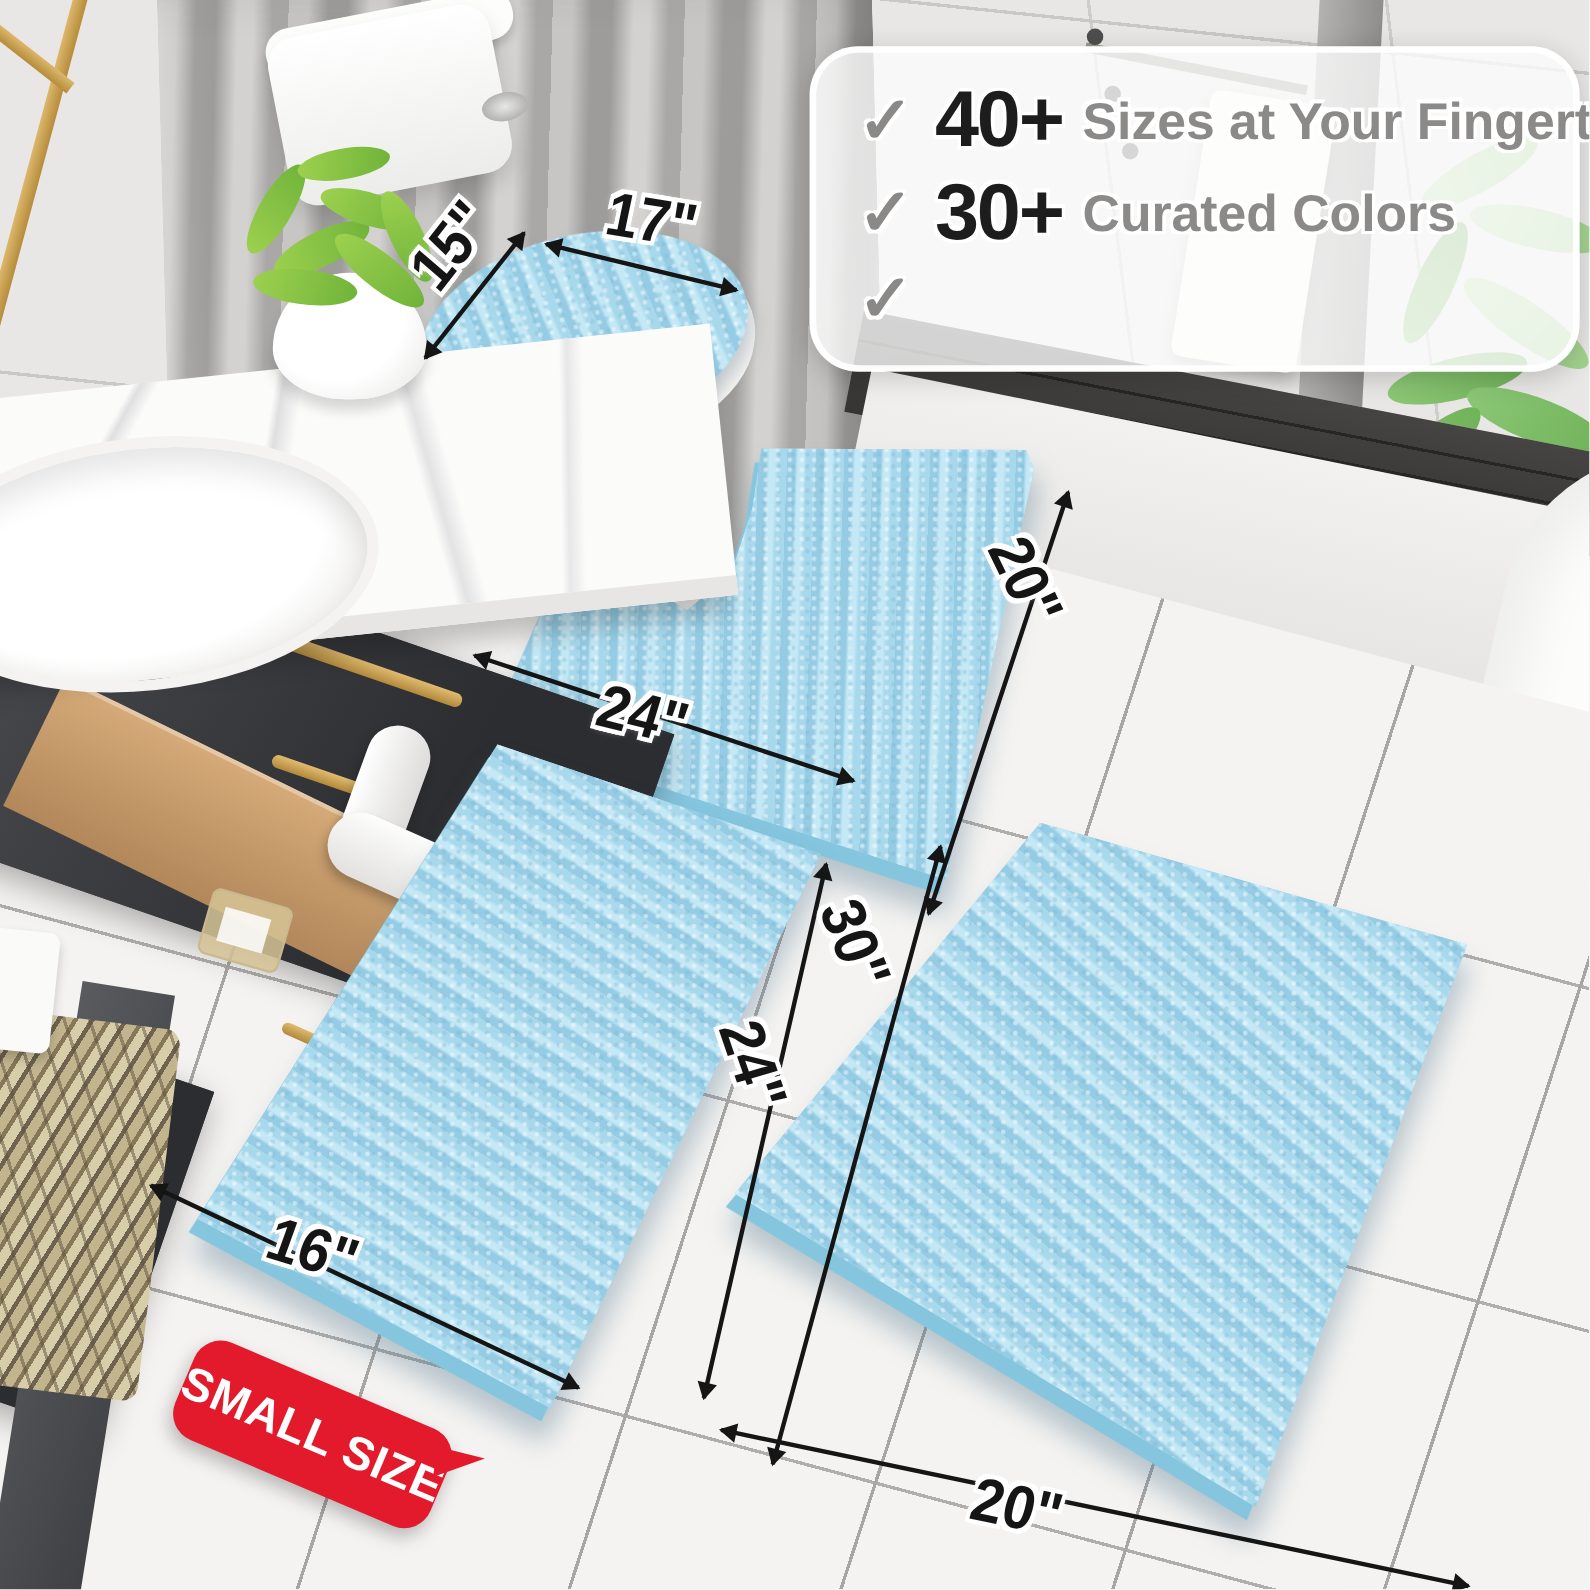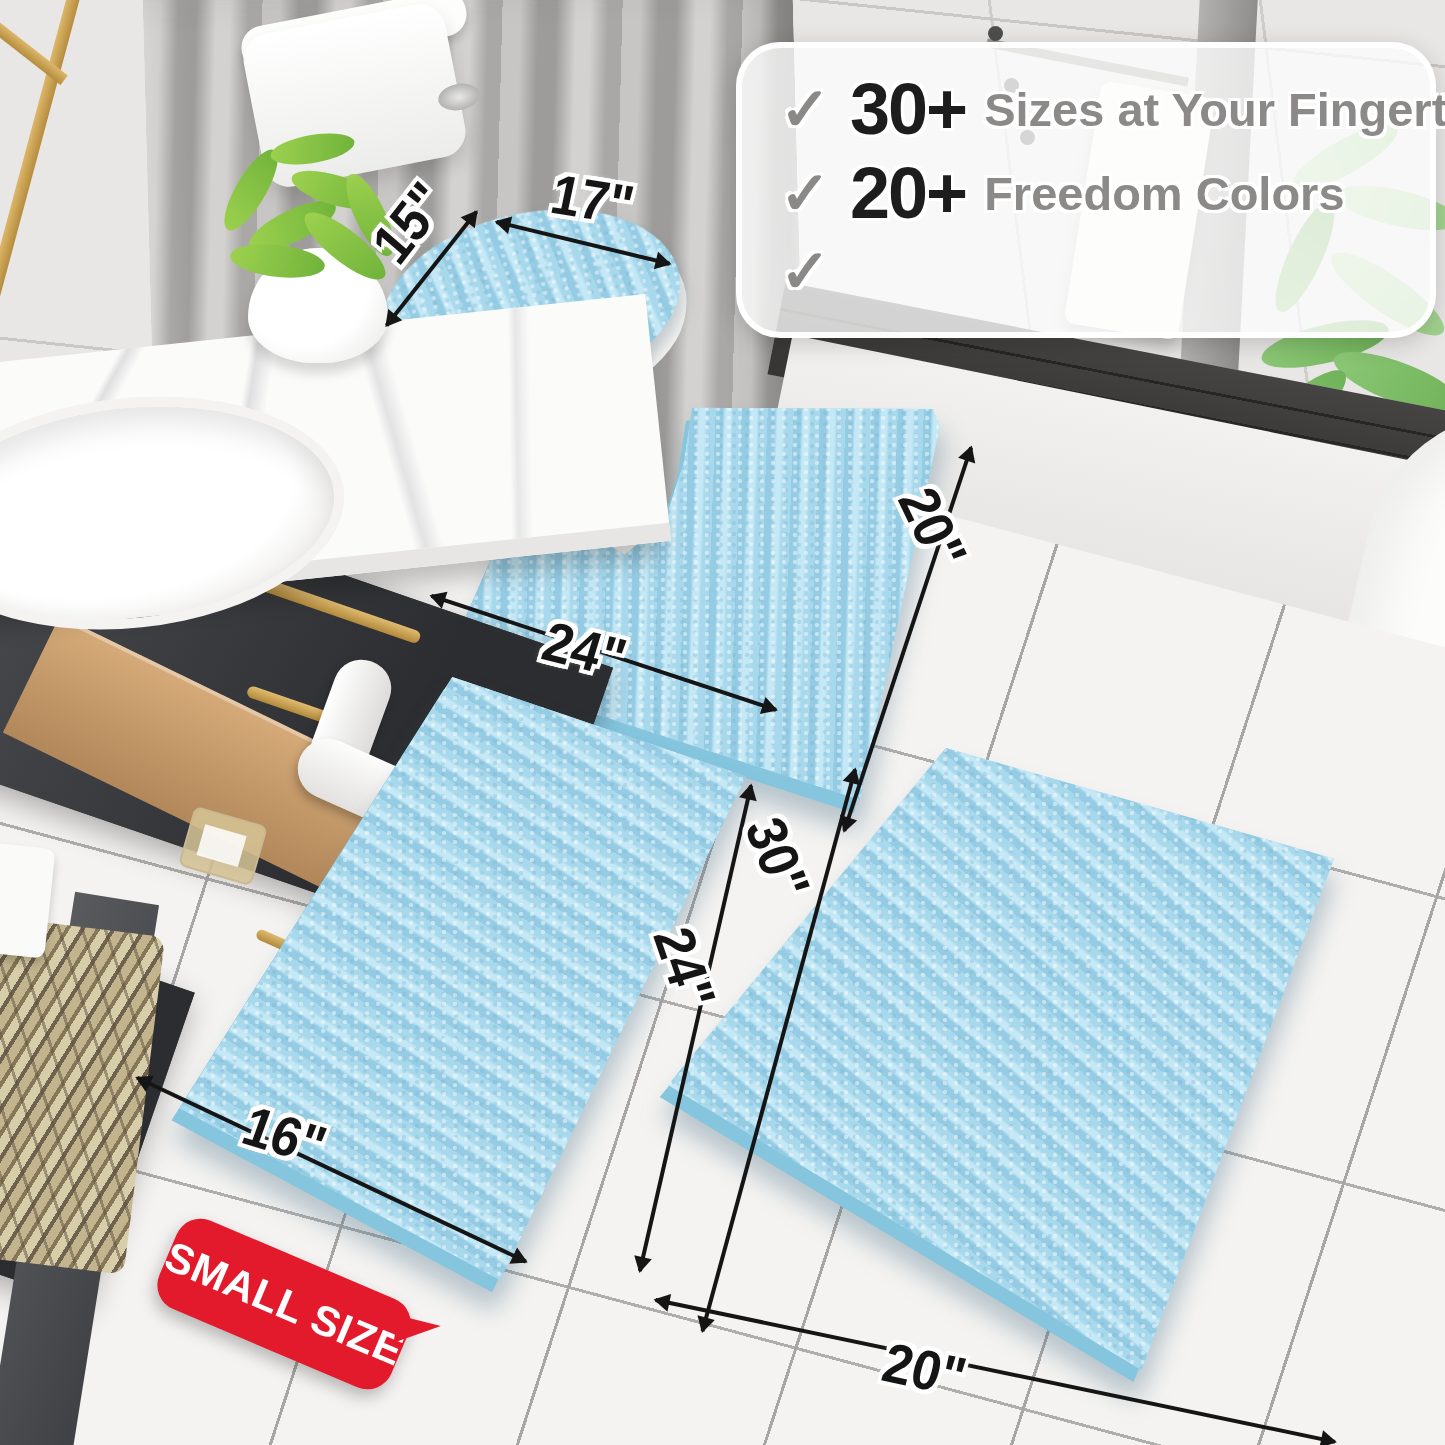--- a/index.html
+++ b/index.html
@@ -282,27 +282,27 @@
   <div class="abs dimlab t-con-w">24"</div>
   <div class="abs dimlab t-con-d">20"</div>
   <div class="abs dimlab t-sm-w">16"</div>
   <div class="abs dimlab t-sm-l">24"</div>
   <div class="abs dimlab t-lg-l">30"</div>
   <div class="abs dimlab t-lg-w">20"</div>
 
   <div class="abs callout">
     <div class="c-row">
       <span class="chk">✓</span>
-      <span class="pfx">30+</span>
+      <span class="pfx">40+</span>
       <span class="ctxt">Sizes at Your Fingertips</span>
     </div>
     <div class="c-row">
       <span class="chk">✓</span>
-      <span class="pfx">20+</span>
-      <span class="ctxt">Freedom Colors</span>
+      <span class="pfx">30+</span>
+      <span class="ctxt">Curated Colors</span>
     </div>
     <div class="c-row">
       <span class="chk">✓</span>
       <span class="pfx"></span>
     </div>
   </div>
 
   <div class="abs badge">
     <span class="badge-label">SMALL SIZE</span>
   </div>

